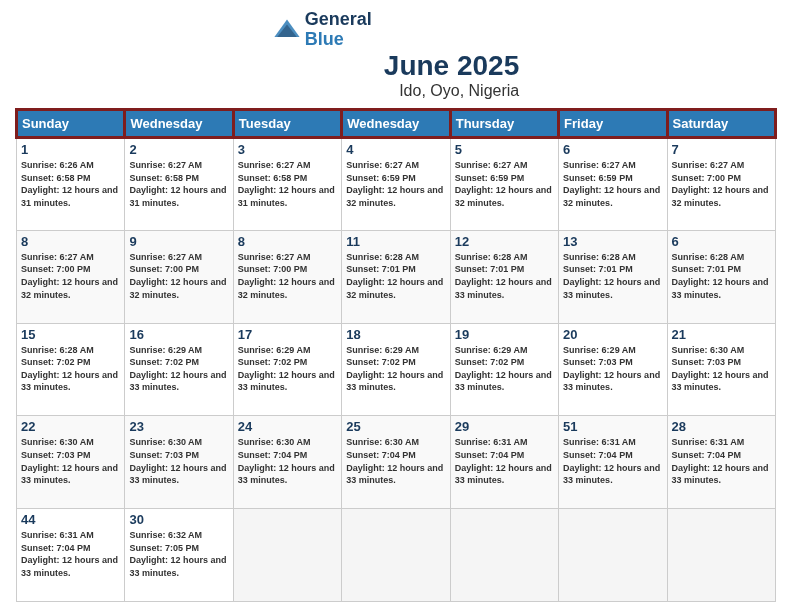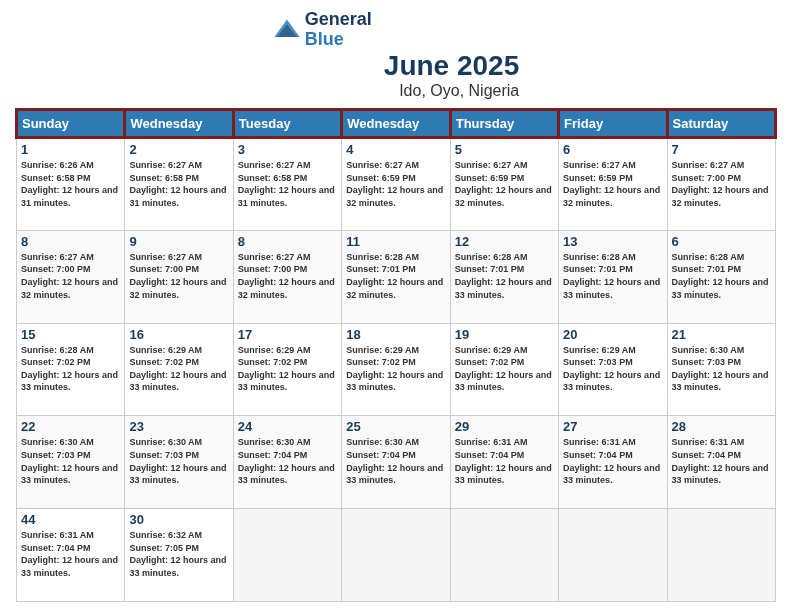--- a/index.html
+++ b/index.html
@@ -344,21 +344,21 @@
           </td>
           <td>
             <span class="day-num">29</span>
         <div class="day-info">
           Sunrise: 6:31 AM<br>
           Sunset: 7:04 PM<br>
           Daylight: 12 hours and 33 minutes.
         </div>
           </td>
           <td>
-            <span class="day-num">27</span>
+            <span class="day-num">51</span>
         <div class="day-info">
           Sunrise: 6:31 AM<br>
           Sunset: 7:04 PM<br>
           Daylight: 12 hours and 33 minutes.
         </div>
           </td>
           <td>
             <span class="day-num">28</span>
         <div class="day-info">
           Sunrise: 6:31 AM<br>

